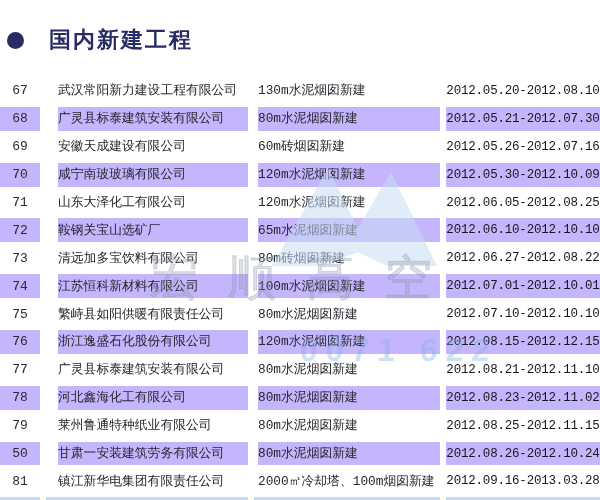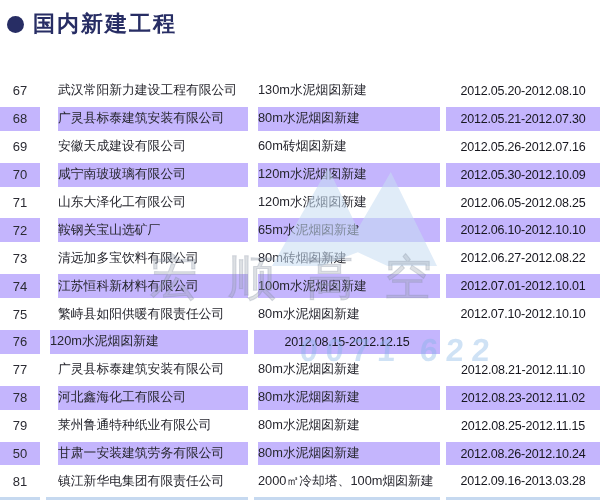--- a/index.html
+++ b/index.html
@@ -10,37 +10,37 @@
   .page{position:absolute;inset:0;}
 
   
   .title-row{
     position:absolute;top:9px;left:7px;display:flex;align-items:center;gap:9px;
   }
   .bullet{
     width:17px;height:17px;border-radius:50%;background:#272d64;flex:0 0 auto;
   }
   .page-title{
-    margin:0;font-size:22px;font-weight:bold;color:#272d64;letter-spacing:2px;
+    margin:16px;font-size:22px;font-weight:bold;color:#272d64;letter-spacing:2px;
   }
 
   
   .table{position:absolute;left:0;top:46px;width:600px;}
   .row{
     display:grid;
     grid-template-columns:40px 202px 186px 154px;
     column-gap:6px;
     box-sizing:border-box;
   }
   .thead{height:31px;}
   .thead .cell{
     background:#272d64;color:#ffffff;font-weight:normal;font-size:13.5px;
     display:flex;align-items:center;justify-content:center;letter-spacing:2px;margin-top:40px;
   }
-  .tbody .row{height:27.9px;}
+  .tbody .row{height:27.9px;font-family:Liberation Mono, monospace;}
   .cell{
     display:flex;align-items:center;overflow:hidden;white-space:nowrap;
     box-sizing:border-box;
   }
   .tbody .row.alt .cell{
     background:#c4b5fd;background-clip:content-box;padding-top:2px;padding-bottom:2px;
   }
   .c-no{justify-content:center;font-size:13px;color:#2b2b33;}
   .c-company{padding-left:12px;font-size:12.8px;color:#26262e;}
   .c-project{padding-left:4px;font-size:12.8px;color:#26262e;}
@@ -135,20 +135,21 @@
           <div class="cell c-period">2012.07.01-2012.10.01</div>
         </div>
         <div class="row">
           <div class="cell c-no">75</div>
           <div class="cell c-company">繁峙县如阳供暖有限责任公司</div>
           <div class="cell c-project">80m水泥烟囱新建</div>
           <div class="cell c-period">2012.07.10-2012.10.10</div>
         </div>
         <div class="row alt">
           <div class="cell c-no">76</div>
+          <div class="cell c-company">浙江逸盛石化股份有限公司</div>
           <div class="cell c-project">120m水泥烟囱新建</div>
           <div class="cell c-period">2012.08.15-2012.12.15</div>
         </div>
         <div class="row">
           <div class="cell c-no">77</div>
           <div class="cell c-company">广灵县标泰建筑安装有限公司</div>
           <div class="cell c-project">80m水泥烟囱新建</div>
           <div class="cell c-period">2012.08.21-2012.11.10</div>
         </div>
         <div class="row alt">

